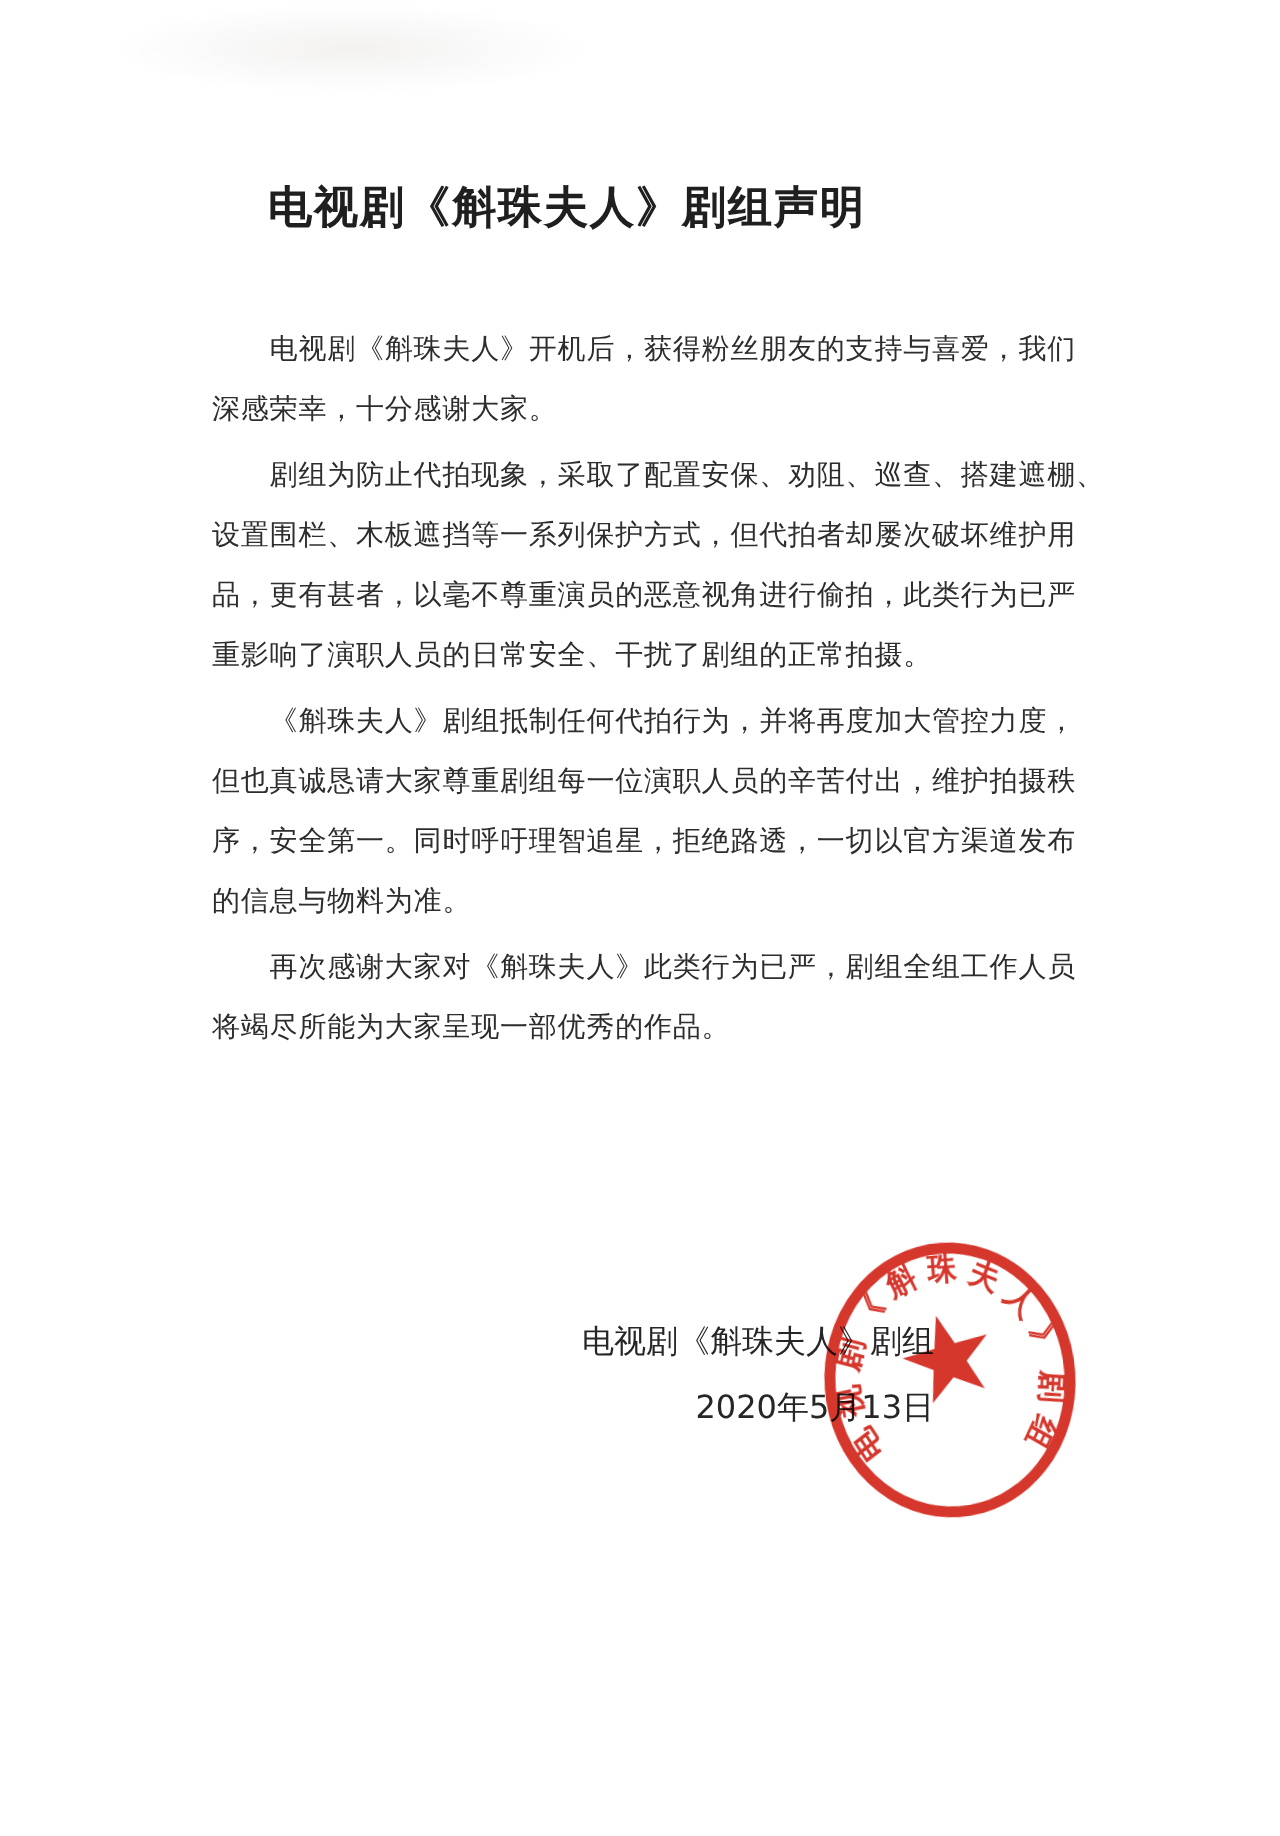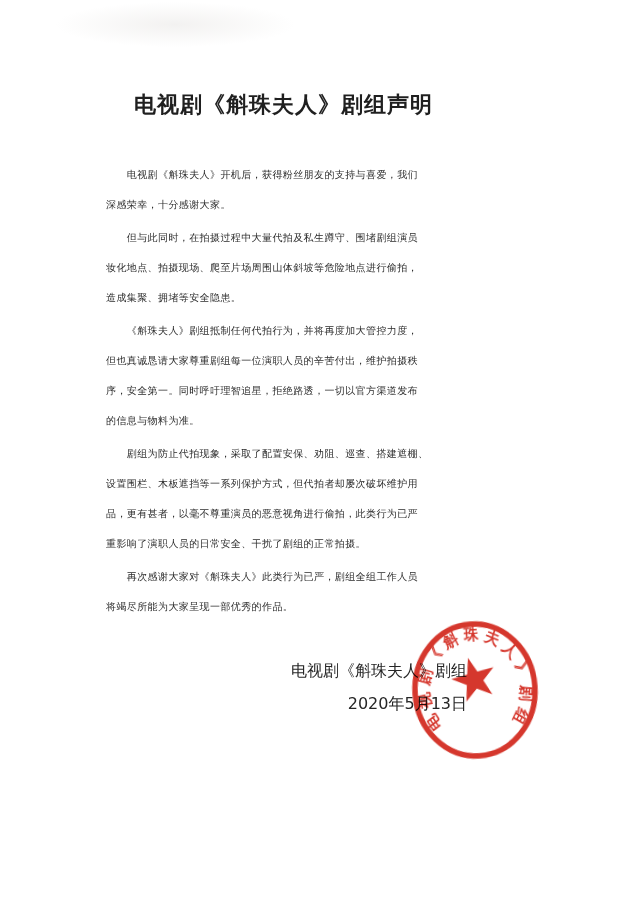--- a/index.html
+++ b/index.html
@@ -31,21 +31,21 @@
     text-align: center;
     font-size: 22px;
     line-height: 30px;
     font-weight: bold;
     color: #1f1f1f;
     letter-spacing: 1px;
   }
   .doc-body {
     margin: 40px 0 0 106px;
     width: 470px;
-    font-size: 10px;
+    font-size: 14px;
     line-height: 30px;
     letter-spacing: 0.4px;
   }
   .doc-body p {
     margin: 0 0 3px 0;
     white-space: pre; 
     font-weight: 500;
   }
   .sign-block {
     position: absolute;
@@ -79,31 +79,28 @@
 </head>
 <body>
 
 <div class="page">
 
   <h1 class="doc-title">电视剧《斛珠夫人》剧组声明</h1>
 
   <div class="doc-body">
     <p>　　电视剧《斛珠夫人》开机后，获得粉丝朋友的支持与喜爱，我们
 深感荣幸，十分感谢大家。</p>
-    <p>　　但与此同时，在拍摄过程中大量代拍及私生蹲守、围堵剧组演员
-妆化地点、拍摄现场、爬至片场周围山体斜坡等危险地点进行偷拍，
-造成集聚、拥堵等安全隐患。</p>
+    <p>　　剧组为防止代拍现象，采取了配置安保、劝阻、巡查、搭建遮棚、
+设置围栏、木板遮挡等一系列保护方式，但代拍者却屡次破坏维护用
+品，更有甚者，以毫不尊重演员的恶意视角进行偷拍，此类行为已严
+重影响了演职人员的日常安全、干扰了剧组的正常拍摄。</p>
     <p>　　《斛珠夫人》剧组抵制任何代拍行为，并将再度加大管控力度，
 但也真诚恳请大家尊重剧组每一位演职人员的辛苦付出，维护拍摄秩
 序，安全第一。同时呼吁理智追星，拒绝路透，一切以官方渠道发布
 的信息与物料为准。</p>
-    <p>　　剧组为防止代拍现象，采取了配置安保、劝阻、巡查、搭建遮棚、
-设置围栏、木板遮挡等一系列保护方式，但代拍者却屡次破坏维护用
-品，更有甚者，以毫不尊重演员的恶意视角进行偷拍，此类行为已严
-重影响了演职人员的日常安全、干扰了剧组的正常拍摄。</p>
     <p>　　再次感谢大家对《斛珠夫人》此类行为已严，剧组全组工作人员
 将竭尽所能为大家呈现一部优秀的作品。</p>
   </div>
 
   <div class="sign-block">
     <div>电视剧《斛珠夫人》剧组</div>
     <div>2020年5月13日</div>
   </div>
 
   <svg class="seal" viewBox="-78 -84 156 168" xmlns="http://www.w3.org/2000/svg">

